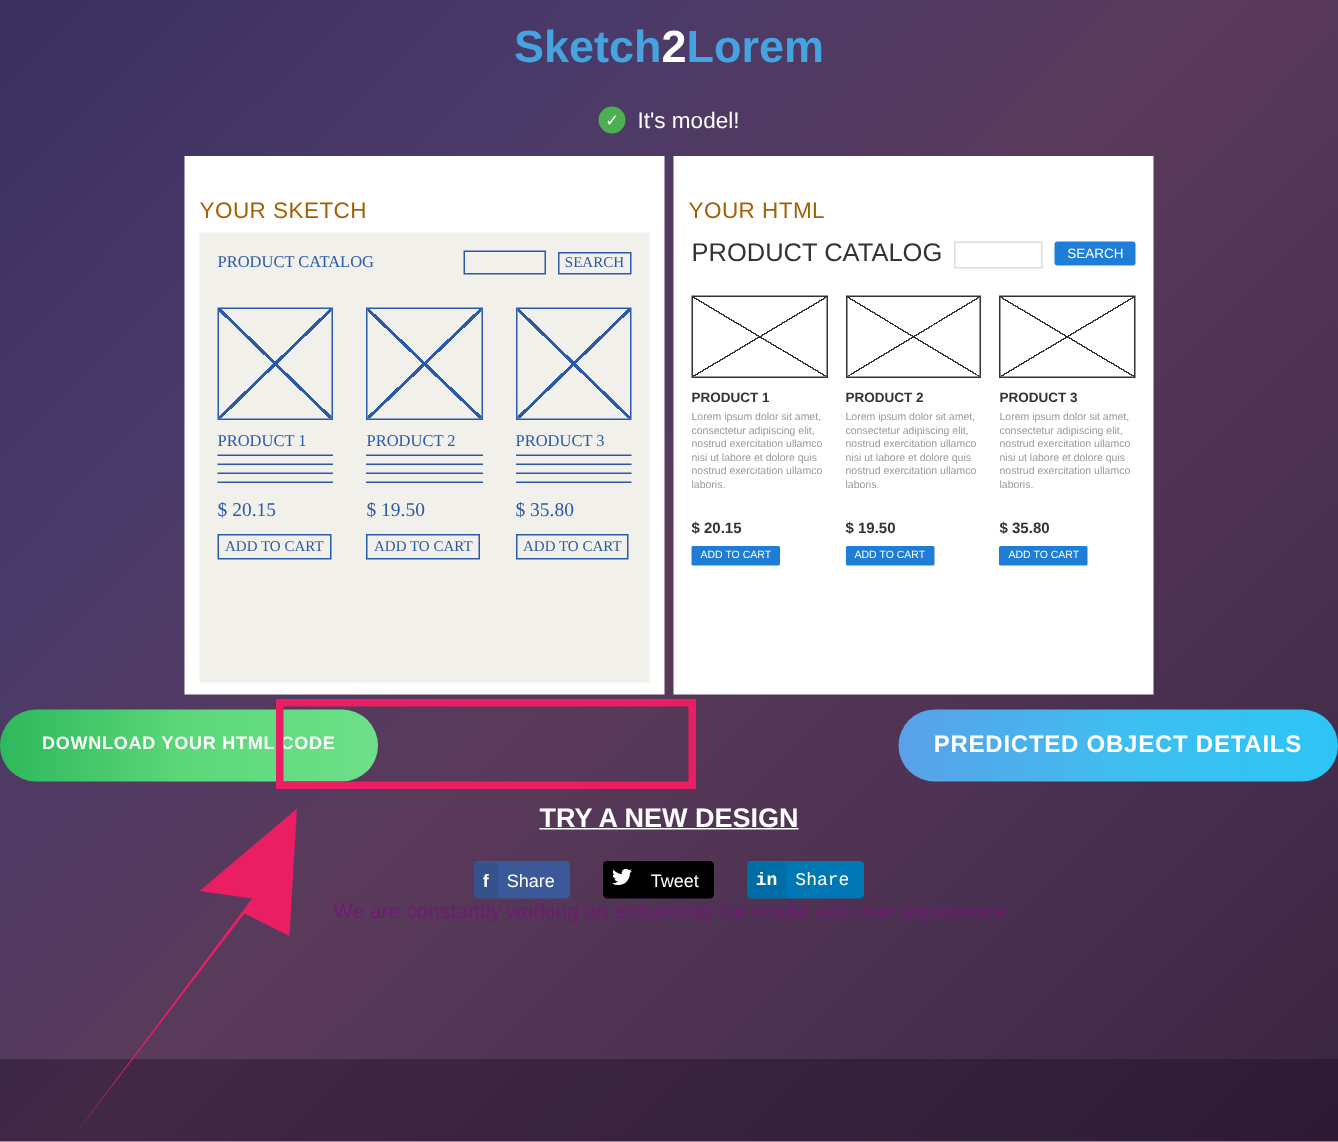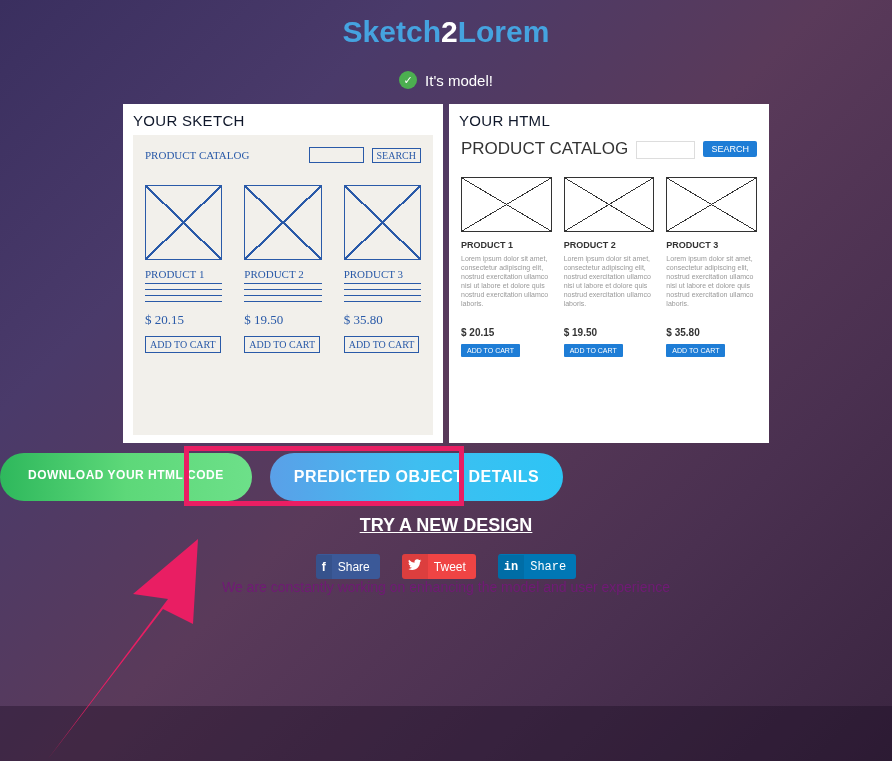--- a/index.html
+++ b/index.html
@@ -12,21 +12,21 @@
     position: relative;
   }
   .container { width: 100%; text-align: center; padding-top: 15px; }
   .title { font-size: 30px; font-weight: bold; color: #fff; }
   .title-s { color: #45a3e0; } .title-2 { color: #fff; } .title-c { color: #45a3e0; }
   .subtitle { color: #fff; font-size: 21px; margin-top: 8px; font-weight: 400;}
   .status { display: flex; align-items: center; justify-content: center; gap: 8px; margin-top: 22px; color:#fff; font-size:15px;}
   .check { width:18px; height:18px; border-radius:50%; background:#4caf50; display:flex; align-items:center; justify-content:center; color:#fff; font-size:11px;}
   .panels { display:flex; justify-content:center; gap:6px; margin-top:15px; }
   .panel { width:320px; background:#fff; padding:8px 10px; text-align:left; }
-  .panel-title { font-size:15px; color:#0f172a; font-weight:400; margin-bottom:6px; letter-spacing:0.3px;}
+  .panel-title { font-size:15px; color:#a16207; font-weight:400; margin-bottom:6px; letter-spacing:0.3px;margin-top:20px;}
   .sketch-img {
     width:100%; height:300px;
     background:#f2f0eb;
     position:relative;
     padding:12px;
     font-family: "Comic Sans MS", cursive;
     color:#2a5aa8;
   }
   .sketch-header{display:flex;align-items:center;gap:8px;font-size:11px;}
   .sketch-header .stitle{flex:1;}
@@ -53,42 +53,42 @@
   .html-col{flex:1;font-size:9px;color:#333;}
   .hx{width:100%;height:55px;border:1px solid #333;position:relative;}
   .hx::before,.hx::after{content:"";position:absolute;inset:0;}
   .hx::before{background:linear-gradient(to top right, transparent 49.5%, #333 49.5%, #333 50.5%, transparent 50.5%);}
   .hx::after{background:linear-gradient(to top left, transparent 49.5%, #333 49.5%, #333 50.5%, transparent 50.5%);}
   .hname{font-weight:bold;margin-top:8px;font-size:9px;}
   .hlorem{color:#999;font-size:7px;line-height:1.3;margin-top:4px;}
   .hprice{font-weight:bold;margin-top:18px;font-size:10px;}
   .hcart{background:#1e7dd6;color:#fff;font-size:7px;padding:3px 6px;display:inline-block;margin-top:6px;border-radius:1px;}
   
-  .btn-row{display:flex;justify-content:flex-start;gap:18px;margin-top:10px;position:relative;}
+  .btn-row{display:flex;justify-content:space-between;gap:18px;margin-top:10px;position:relative;}
   .download-btn{
     background:linear-gradient(90deg,#2eb85c,#5dd879,#6de089);
     color:#fff;font-size:12px;font-weight:bold;letter-spacing:0.5px;
     padding:15px 28px;border-radius:24px;
   }
   .predict-btn{
     background:linear-gradient(90deg,#5aa0e8,#3fbef0,#2dc5f5);
     color:#fff;font-size:16px;font-weight:bold;letter-spacing:0.5px;
     padding:15px 24px;border-radius:24px;
   }
   .highlight-box{
     position:absolute;
     border:5px solid #e91e63;
     width:280px;height:60px;
     left:184px;top:-7px;
     pointer-events:none;
   }
   .try-link{color:#fff;font-size:18px;font-weight:bold;text-decoration:underline;margin-top:14px;display:inline-block;}
   .share-row{display:flex;justify-content:center;gap:22px;margin-top:18px;}
   .share-btn{display:flex;align-items:center;background:#3b5998;color:#fff;font-size:12px;padding:0;border-radius:3px;overflow:hidden;}
-  .share-btn.tw{background:#ef4444;}
+  .share-btn.tw{background:#000000;}
   .share-btn.li{background:#0077b5;font-family:Liberation Mono, monospace;}
   .share-btn .sicon{padding:5px 6px;font-weight:bold;background:rgba(0,0,0,0.08);}
   .share-btn .slabel{padding:5px 10px 5px 6px;}
   .footer-text{color:#701a75;font-size:14px;margin-top:0;}
   .bottom-bar{position:absolute;bottom:0;left:0;right:0;height:55px;background:rgba(20,10,30,0.35);}
   .arrow{
     position:absolute;
     left:28px;bottom:2px;
     width:180px;height:220px;
     pointer-events:none;

